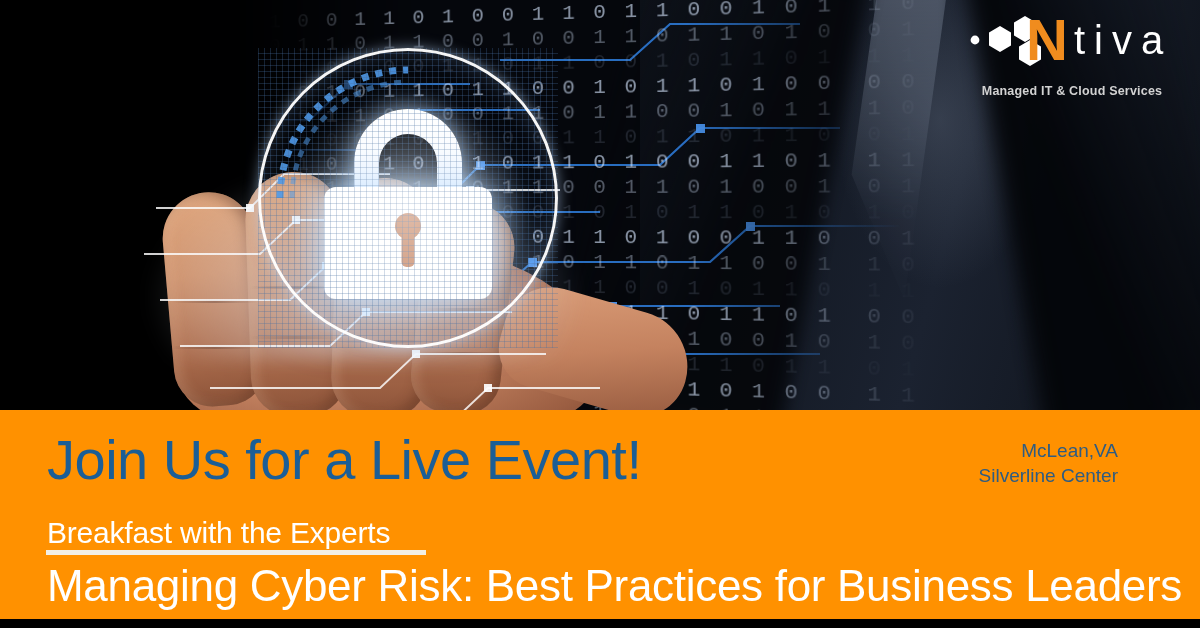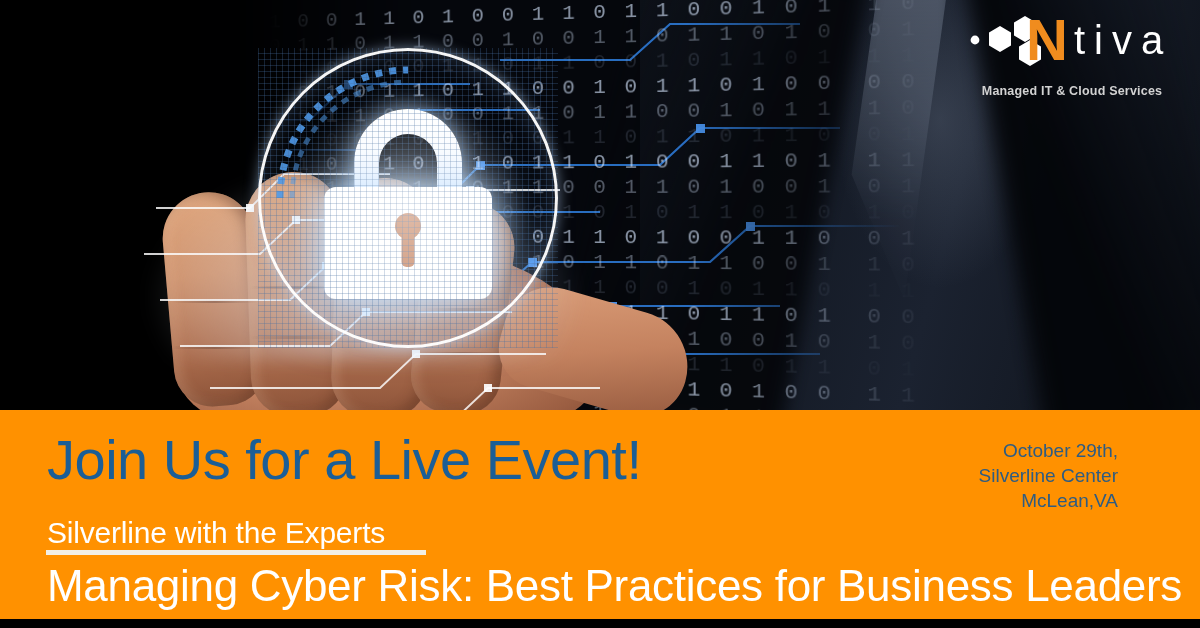--- a/index.html
+++ b/index.html
@@ -316,24 +316,23 @@
         <text x="60" y="50" font-family="Liberation Sans, sans-serif" font-size="58" font-weight="bold" fill="#f08c1e">N</text>
         <text x="108" y="44" font-family="Liberation Sans, sans-serif" font-size="40" letter-spacing="9" fill="#ffffff">tiva</text>
       </svg>
       <div class="logo-tag">Managed IT &amp; Cloud Services</div>
     </div>
 
   </div>
 
   <div class="band">
     <div class="headline">Join Us for a Live Event!</div>
-    <div class="kicker">Silverline with the Experts</div>
+    <div class="kicker">Breakfast with the Experts</div>
     <div class="rule"></div>
     <div class="title">Managing Cyber Risk: Best Practices for Business Leaders</div>
 
     <div class="details">
-      <div>October 29th,</div>
+      <div>McLean,VA</div>
       <div>Silverline Center</div>
-      <div>McLean,VA</div>
     </div>
   </div>
 
 </div>
 
 </body></html>

